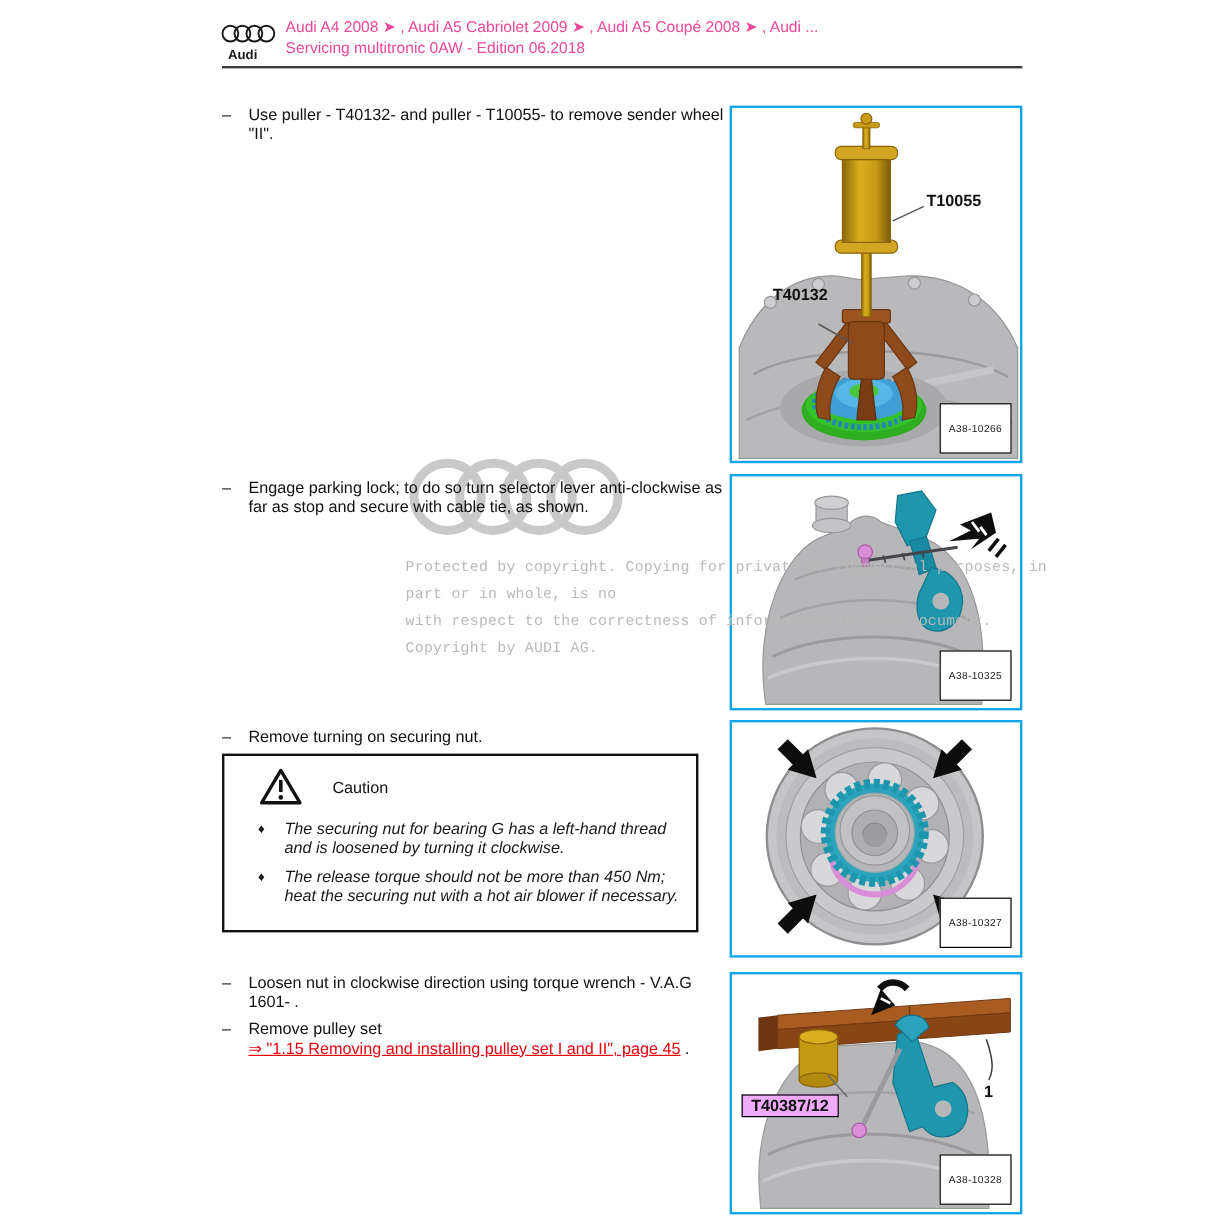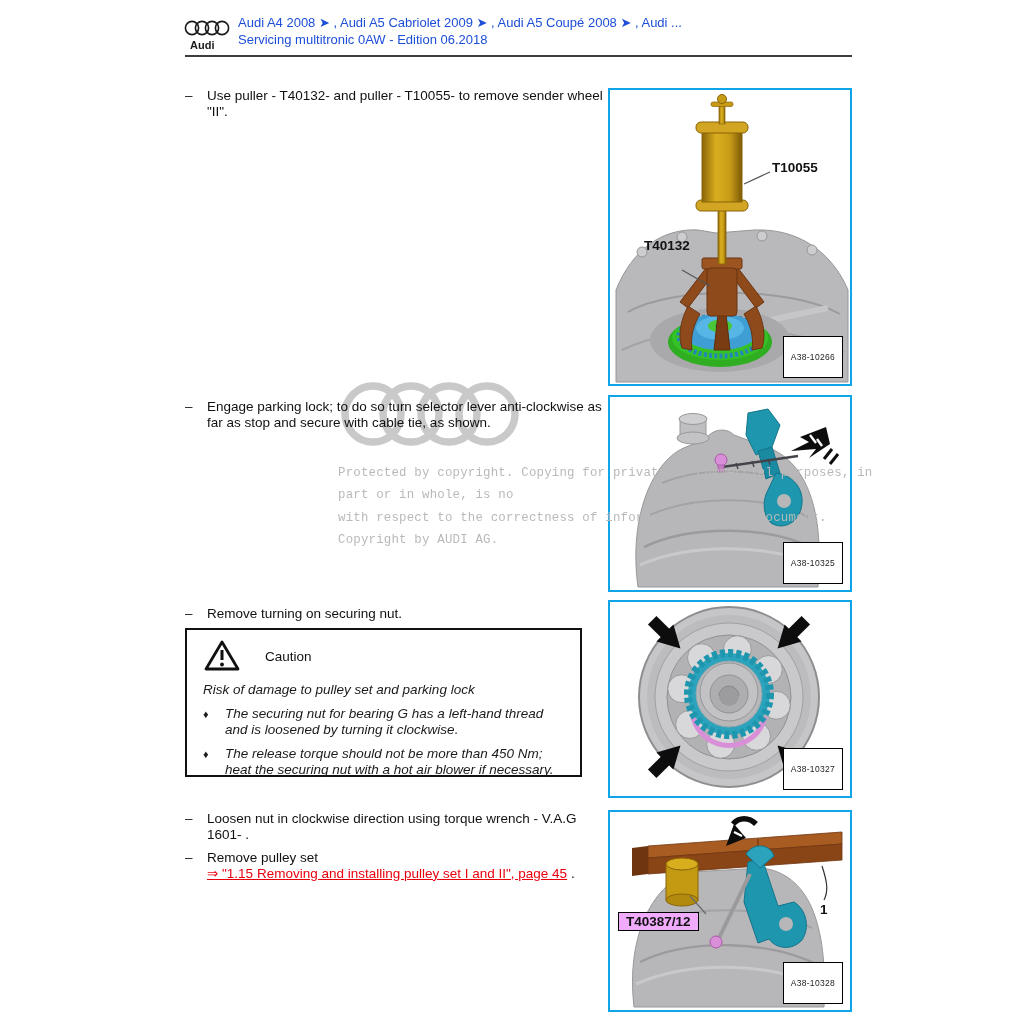--- a/index.html
+++ b/index.html
@@ -1,34 +1,34 @@
 <!DOCTYPE html>
 <html><head>
 <meta charset="utf-8">
 <style>
   html,body{margin:0;padding:0;background:#fff;}
   .page{position:relative;width:1024px;height:1024px;background:#fff;overflow:hidden;
         font-family:"Liberation Sans",sans-serif;color:#1a1a1a;}
 
   
   .hdr-logo{position:absolute;left:184px;top:18px;width:46px;height:38px;}
-  .hdr-title{position:absolute;left:238px;top:14px;font-size:13px;line-height:17px;color:#1d4ed8;}
+  .hdr-title{position:absolute;left:238px;top:14px;font-size:13px;line-height:17px;color:#ec4899;}
   .hdr-rule{position:absolute;left:185px;top:55px;width:667px;height:2px;background:#3c3c3c;}
 
   
   .step{position:absolute;left:185px;display:flex;gap:9px;font-size:13.5px;line-height:15.5px;color:#111;}
   .step .dash{width:13px;flex:0 0 13px;}
   .step .stext{width:398px;}
   .s1{top:88px;} .s2{top:399px;} .s3{top:606px;} .s4{top:811px;} .s5{top:850px;}
   .red-link{color:#e8000d;text-decoration:underline;cursor:pointer;}
   .link-suffix{color:#111;text-decoration:none;}
 
   
   .caution{position:absolute;left:185px;top:628px;width:397px;height:149px;border:2px solid #111;
-           box-sizing:border-box;padding:8px 14px 0 16px;font-size:13.5px;}
+           box-sizing:border-box;padding:8px 14px 0 28px;font-size:13.5px;}
   .caution-head{display:flex;align-items:center;gap:24px;height:36px;}
   .caution-title{font-size:13.5px;color:#111;}
   .caution-intro{font-style:italic;margin-top:8px;}
   .caution-li{display:flex;gap:12px;margin-top:9px;font-style:italic;line-height:15.5px;}
   .caution-li .dia{flex:0 0 10px;font-size:11px;font-style:normal;padding-top:1px;}
   .caution-li .ctext{width:344px;}
 
   
   .wm-rings{position:absolute;left:340px;top:380px;z-index:0;opacity:.8;}
   .wm-text{position:absolute;left:338px;top:462px;width:548px;z-index:6;color:#b9b9b9;
@@ -108,21 +108,20 @@
 
   <div class="caution">
     <div class="caution-head">
       <svg width="38" height="34" viewBox="0 0 38 34">
         <path d="M19,3 L35,30 L3,30 Z" fill="none" stroke="#111" stroke-width="2.8" stroke-linejoin="round"></path>
         <line x1="19" y1="11" x2="19" y2="21" stroke="#111" stroke-width="3"></line>
         <circle cx="19" cy="25.5" r="1.9" fill="#111"></circle>
       </svg>
       <span class="caution-title">Caution</span>
     </div>
-    <div class="caution-intro">Risk of damage to pulley set and parking lock</div>
     <div class="caution-li">
       <span class="dia">♦</span>
       <span class="ctext">The securing nut for bearing G has a left-hand thread and is loosened by turning it clockwise.</span>
     </div>
     <div class="caution-li">
       <span class="dia">♦</span>
       <span class="ctext">The release torque should not be more than 450 Nm; heat the securing nut with a hot air blower if necessary.</span>
     </div>
   </div>
 

